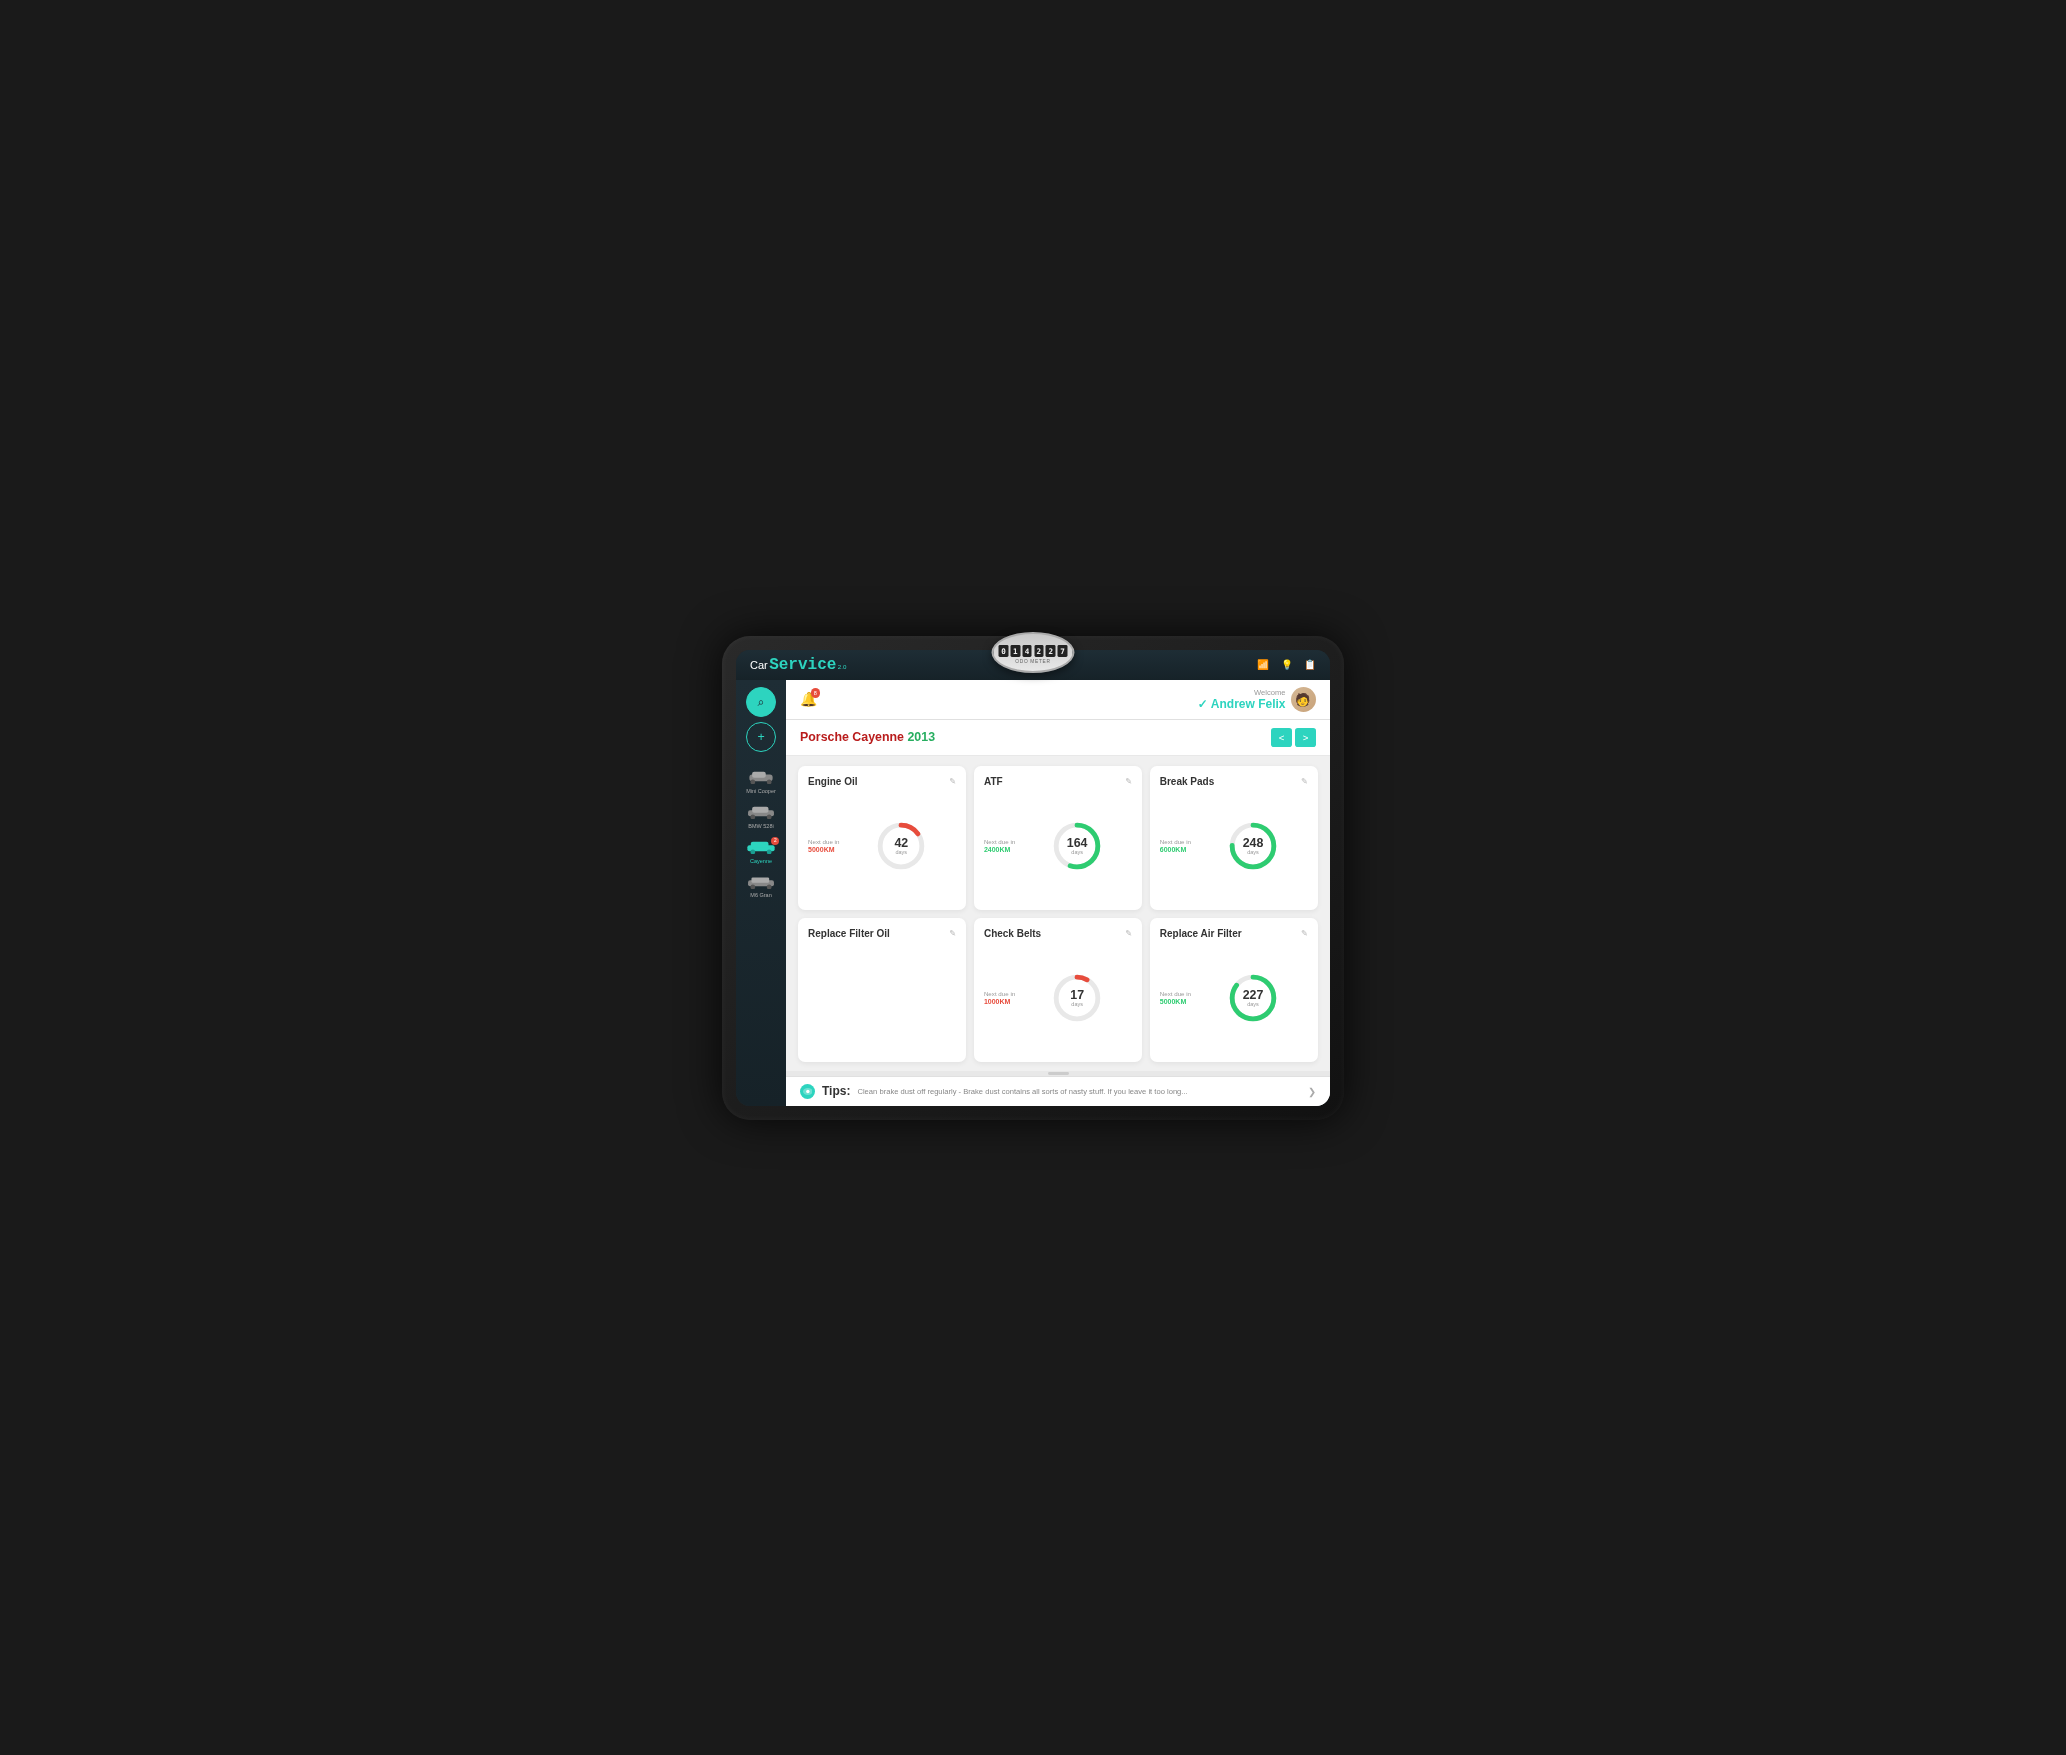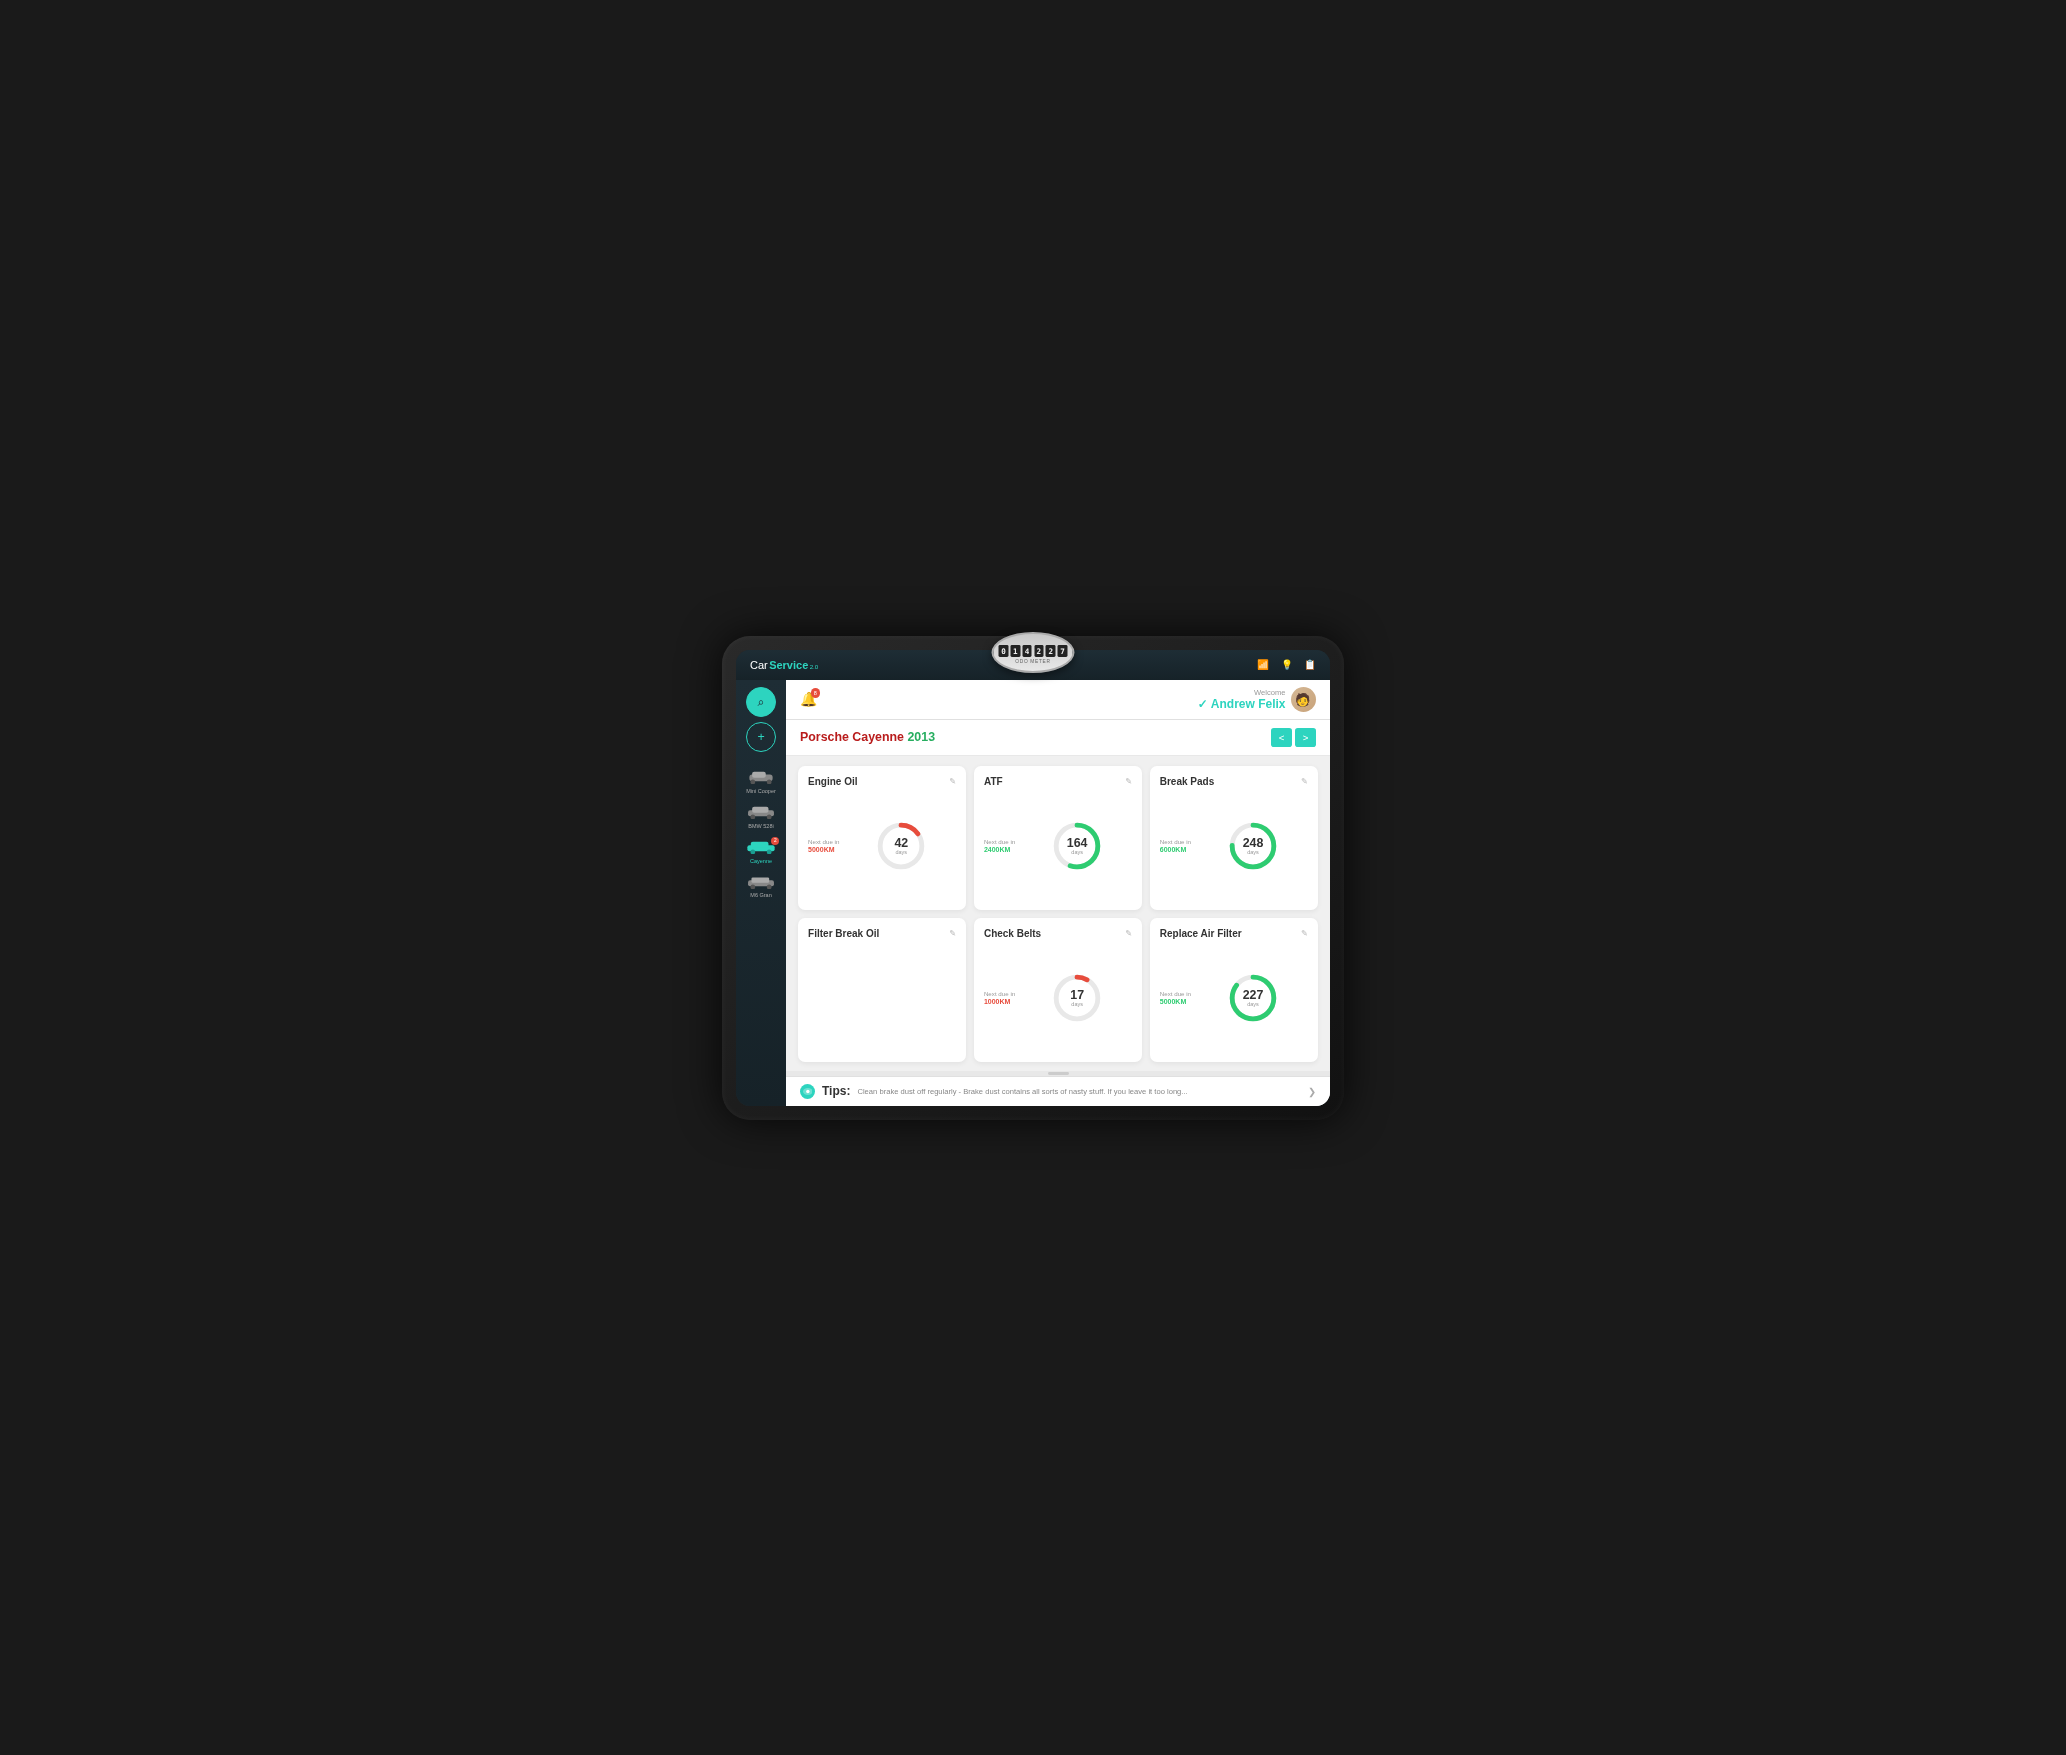--- a/index.html
+++ b/index.html
@@ -50,22 +50,23 @@
     }
 
     .logo-car {
       color: #fff;
       font-size: 11px;
       font-weight: 300;
     }
 
     .logo-service {
       color: #2dd4bf;
-      font-size: 11px;
+      font-size: 16px;
       font-weight: 700;
+      font-family: Liberation Mono, monospace;
     }
 
     .logo-version {
       color: #2dd4bf;
       font-size: 6.2px;
       font-weight: 400;
       vertical-align: super;
     }
 
     .odometer-container {
@@ -714,21 +715,21 @@
             <div class="donut-center">
               <div class="donut-number">248</div>
               <div class="donut-unit">days</div>
             </div>
           </div>
         </div>
       </div>
     </div>
             <div class="service-card">
       <div class="card-header">
-        <span class="card-title">Filter Break Oil</span>
+        <span class="card-title">Replace Filter Oil</span>
         <span class="card-edit">✎</span>
       </div>
     </div>
             <div class="service-card">
       <div class="card-header">
         <span class="card-title">Check Belts</span>
         <span class="card-edit">✎</span>
       </div>
       <div class="card-body">
         <div class="card-info">

